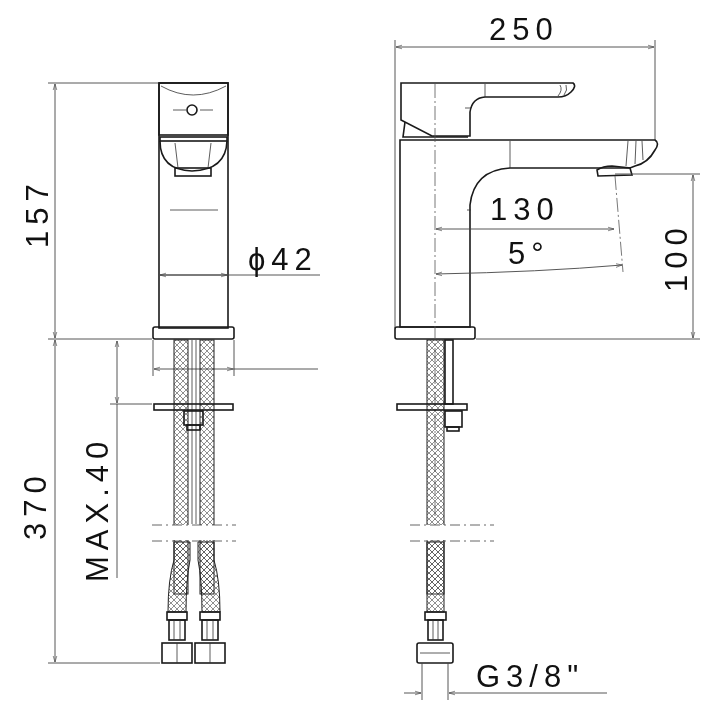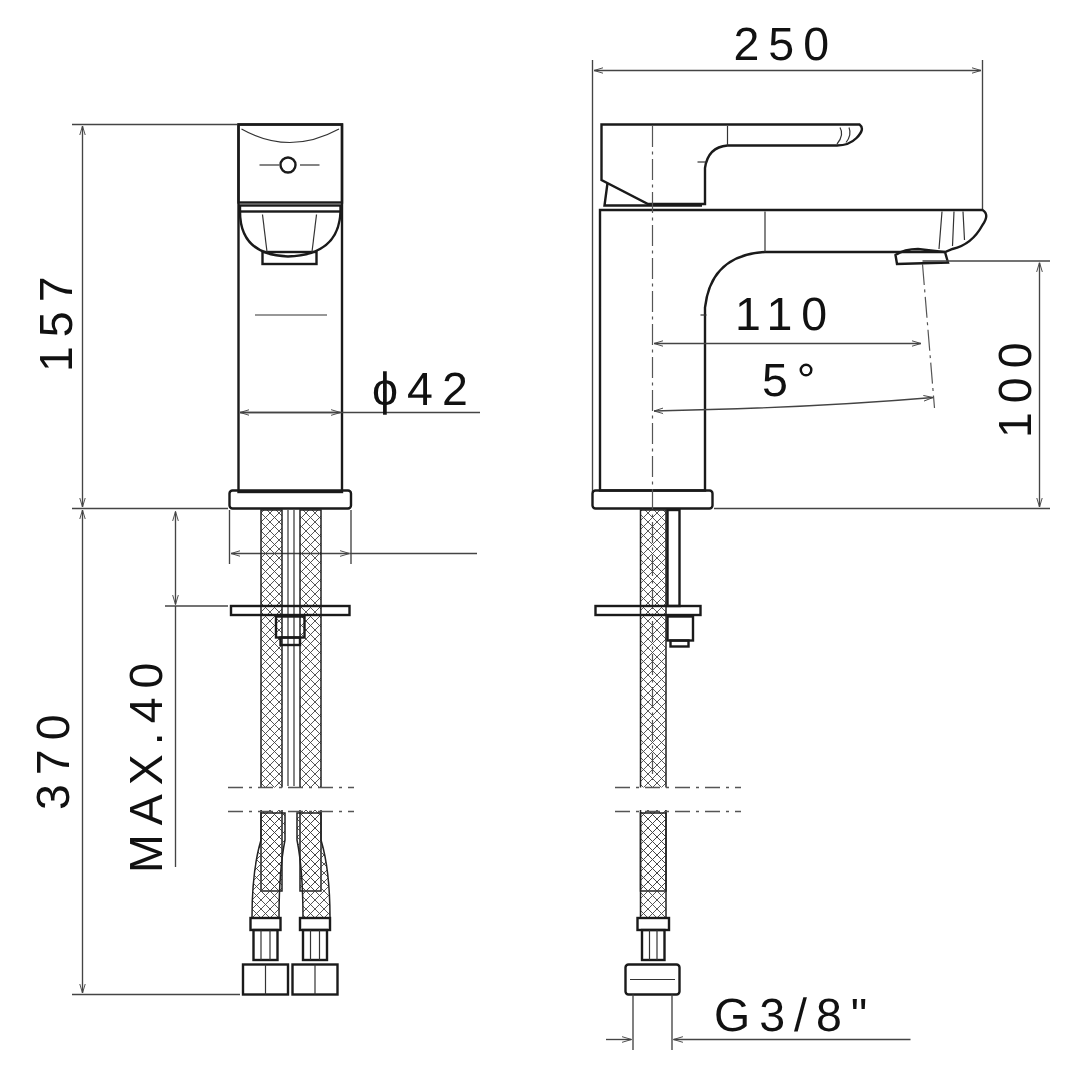--- a/index.html
+++ b/index.html
@@ -182,17 +182,17 @@
     </g>
   </g>
 </svg>
 
 <div class="lbl rot" style="left:22px; top:248px;">157</div>
 <div class="lbl" style="left:248px; top:244px;">ϕ42</div>
 <div class="lbl rot" style="left:20px; top:540px;">370</div>
 <div class="lbl rot" style="left:82px; top:582px;">MAX.40</div>
 
 <div class="lbl" style="left:489px; top:14px;">250</div>
-<div class="lbl" style="left:490px; top:194px;">110</div>
+<div class="lbl" style="left:490px; top:194px;">130</div>
 <div class="lbl" style="left:508px; top:238px;">5°</div>
 <div class="lbl rot" style="left:661px; top:292px;">100</div>
 <div class="lbl" style="left:476px; top:661px;">G3/8"</div>
 </div>
 
 </body></html>

